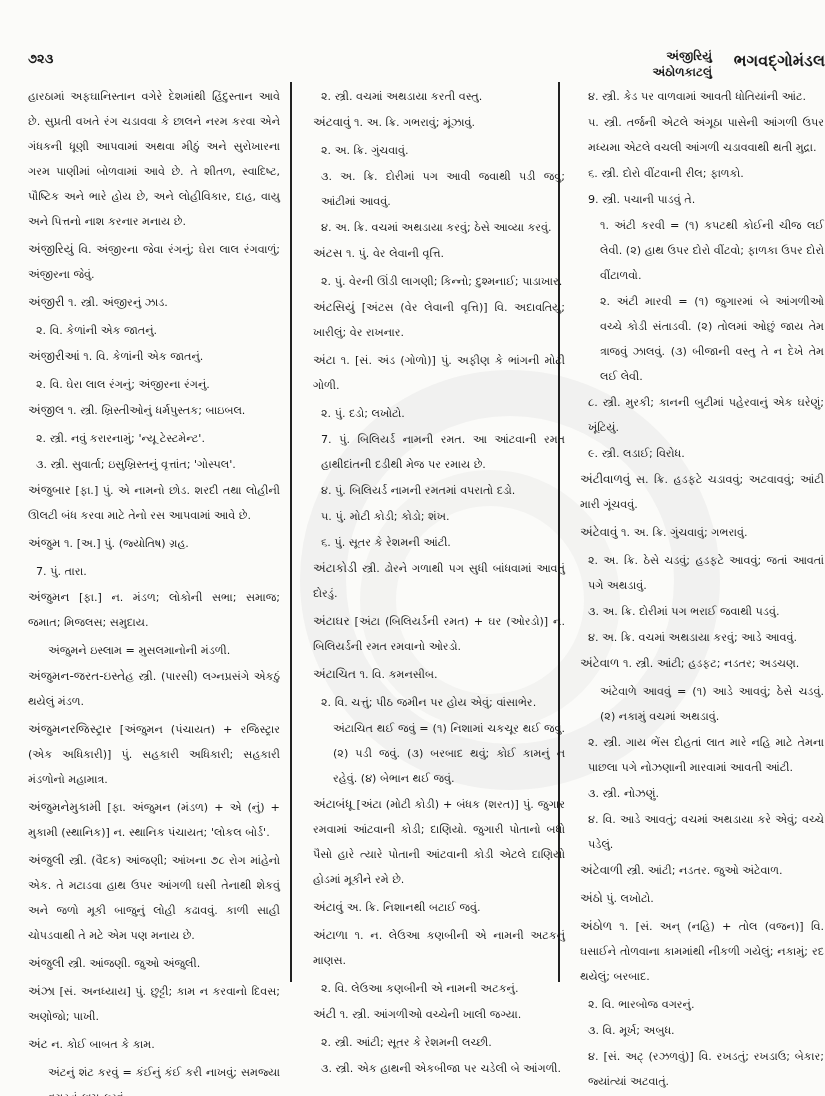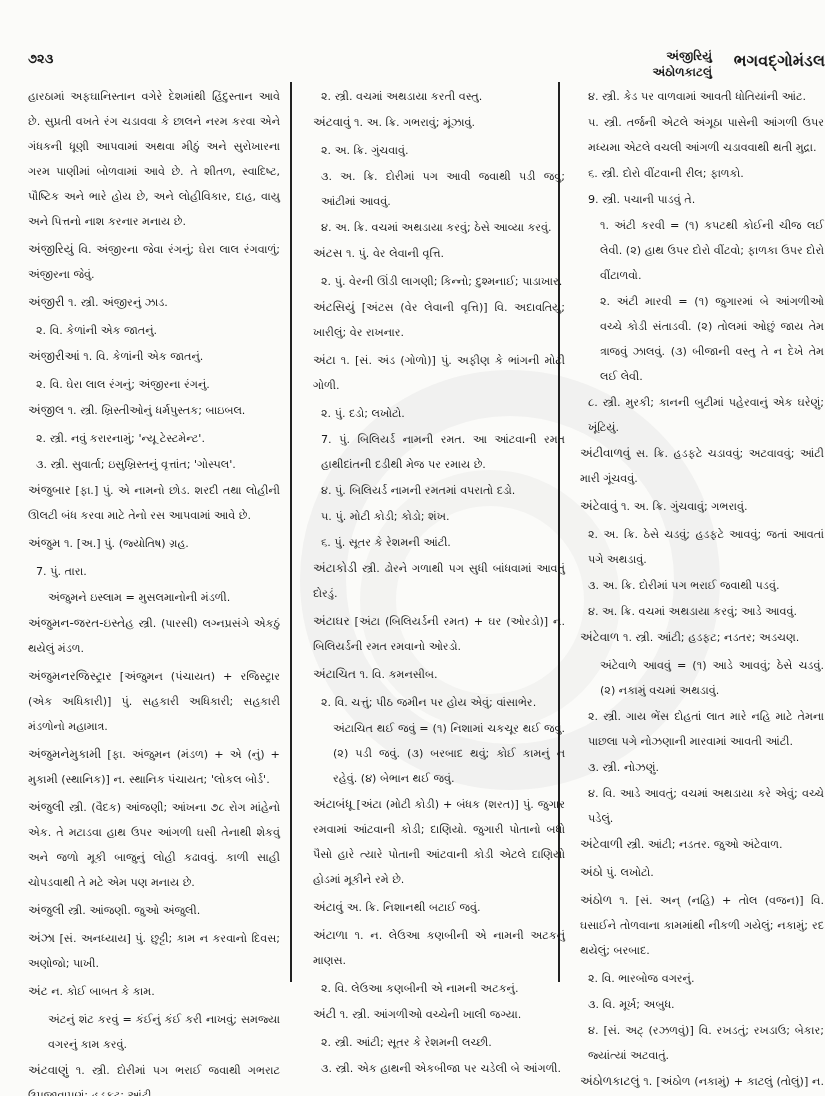--- a/index.html
+++ b/index.html
@@ -48,20 +48,21 @@
     <div class="entry"><span class="hw">અંજીરી</span> <span>૧. સ્ત્રી. અંજીરનું ઝાડ.</span></div>
     <div class="sub">૨. વિ. કેળાંની એક જાતનું.</div>
     <div class="entry"><span class="hw">અંજીરીઆં</span> <span>૧. વિ. કેળાંની એક જાતનું.</span></div>
     <div class="sub">૨. વિ. ઘેરા લાલ રંગનું; અંજીરના રંગનું.</div>
     <div class="entry"><span class="hw">અંજીલ</span> <span>૧. સ્ત્રી. ખ્રિસ્તીઓનું ધર્મપુસ્તક; બાઇબલ.</span></div>
     <div class="sub">૨. સ્ત્રી. નવું કરારનામું; 'ન્યૂ ટેસ્ટમેન્ટ'.</div>
     <div class="sub">૩. સ્ત્રી. સુવાર્તા; ઇસુખ્રિસ્તનું વૃત્તાંત; 'ગોસ્પલ'.</div>
     <div class="entry"><span class="hw">અંજુબાર</span> <span>[ફા.] પું. એ નામનો છોડ. શરદી તથા લોહીની ઊલટી બંધ કરવા માટે તેનો રસ આપવામાં આવે છે.</span></div>
     <div class="entry"><span class="hw">અંજુમ</span> <span>૧. [અ.] પું. (જ્યોતિષ) ગ્રહ.</span></div>
     <div class="sub">7. પું. તારા.</div>
+    <div class="entry"><span class="hw">અંજુમન</span> <span>[ફા.] ન. મંડળ; લોકોની સભા; સમાજ; જમાત; મિજલસ; સમુદાય.</span></div>
     <div class="idiom">અંજુમને ઇસ્લામ = મુસલમાનોની મંડળી.</div>
     <div class="entry"><span class="hw">અંજુમન-જરત-ઇસ્તેહ</span> <span>સ્ત્રી. (પારસી) લગ્નપ્રસંગે એકઠું થયેલું મંડળ.</span></div>
     <div class="entry"><span class="hw">અંજુમનરજિસ્ટ્રાર</span> <span>[અંજુમન (પંચાયત) + રજિસ્ટ્રાર (એક અધિકારી)] પું. સહકારી અધિકારી; સહકારી મંડળોનો મહામાત્ર.</span></div>
     <div class="entry"><span class="hw">અંજુમનેમુકામી</span> <span>[ફા. અંજુમન (મંડળ) + એ (નું) + મુકામી (સ્થાનિક)] ન. સ્થાનિક પંચાયત; 'લોકલ બોર્ડ'.</span></div>
     <div class="entry"><span class="hw">અંજુલી</span> <span>સ્ત્રી. (વૈદક) આંજણી; આંખના ૭૮ રોગ માંહેનો એક. તે મટાડવા હાથ ઉપર આંગળી ઘસી તેનાથી શેકવું અને જળો મૂકી બાજુનું લોહી કઢાવવું. કાળી સાહી ચોપડવાથી તે મટે એમ પણ મનાય છે.</span></div>
     <div class="entry"><span class="hw">અંજુલી</span> <span>સ્ત્રી. આંજણી. જુઓ અંજુલી.</span></div>
     <div class="entry"><span class="hw">અંઝા</span> <span>[સં. અનધ્યાય] પું. છુટ્ટી; કામ ન કરવાનો દિવસ; અણોજો; પાખી.</span></div>
     <div class="entry"><span class="hw">અંટ</span> <span>ન. કોઈ બાબત કે કામ.</span></div>
     <div class="idiom">અંટનું શંટ કરવું = કંઈનું કંઈ કરી નાખવું; સમજ્યા વગરનું કામ કરવું.</div>
     <div class="entry"><span class="hw">અંટવાણું</span> <span>૧. સ્ત્રી. દોરીમાં પગ ભરાઈ જવાથી ગભરાટ ઉપજાવાપણું; હડફટ; આંટી.</span></div>
@@ -95,20 +96,21 @@
     <div class="sub">૩. સ્ત્રી. એક હાથની એકબીજા પર ચડેલી બે આંગળી.</div>
   </div>
 <div class="col c3">
     <div class="sub">૪. સ્ત્રી. કેડ પર વાળવામાં આવતી ધોતિયાંની આંટ.</div>
     <div class="sub">૫. સ્ત્રી. તર્જની એટલે અંગૂઠા પાસેની આંગળી ઉપર મધ્યમા એટલે વચલી આંગળી ચડાવવાથી થતી મુદ્રા.</div>
     <div class="sub">૬. સ્ત્રી. દોરો વીંટવાની રીલ; ફાળકો.</div>
     <div class="sub">9. સ્ત્રી. પચાની પાડવું તે.</div>
     <div class="idiom">૧. અંટી કરવી = (૧) કપટથી કોઈની ચીજ લઈ લેવી. (૨) હાથ ઉપર દોરો વીંટવો; ફાળકા ઉપર દોરો વીંટાળવો.</div>
     <div class="idiom">૨. અંટી મારવી = (૧) જુગારમાં બે આંગળીઓ વચ્ચે કોડી સંતાડવી. (૨) તોલમાં ઓછું જાય તેમ ત્રાજવું ઝાલવું. (૩) બીજાની વસ્તુ તે ન દેખે તેમ લઈ લેવી.</div>
     <div class="sub">૮. સ્ત્રી. મુરકી; કાનની બુટીમાં પહેરવાનું એક ઘરેણું; ખૂંટિયું.</div>
+    <div class="sub">૯. સ્ત્રી. લડાઈ; વિરોધ.</div>
     <div class="entry"><span class="hw">અંટીવાળવું</span> <span>સ. ક્રિ. હડફટે ચડાવવું; અટવાવવું; આંટી મારી ગૂંચવવું.</span></div>
     <div class="entry"><span class="hw">અંટેવાવું</span> <span>૧. અ. ક્રિ. ગુંચવાવું; ગભરાવું.</span></div>
     <div class="sub">૨. અ. ક્રિ. ઠેસે ચડવું; હડફટે આવવું; જતાં આવતાં પગે અથડાવું.</div>
     <div class="sub">૩. અ. ક્રિ. દોરીમાં પગ ભરાઈ જવાથી પડવું.</div>
     <div class="sub">૪. અ. ક્રિ. વચમાં અથડાયા કરવું; આડે આવવું.</div>
     <div class="entry"><span class="hw">અંટેવાળ</span> <span>૧. સ્ત્રી. આંટી; હડફટ; નડતર; અડચણ.</span></div>
     <div class="idiom">અંટેવાળે આવવું = (૧) આડે આવવું; ઠેસે ચડવું. (૨) નકામું વચમાં અથડાવું.</div>
     <div class="sub">૨. સ્ત્રી. ગાય ભેંસ દોહતાં લાત મારે નહિ માટે તેમના પાછલા પગે નોઝણાની મારવામાં આવતી આંટી.</div>
     <div class="sub">૩. સ્ત્રી. નોઝણું.</div>
     <div class="sub">૪. વિ. આડે આવતું; વચમાં અથડાયા કરે એવું; વચ્ચે પડેલું.</div>

